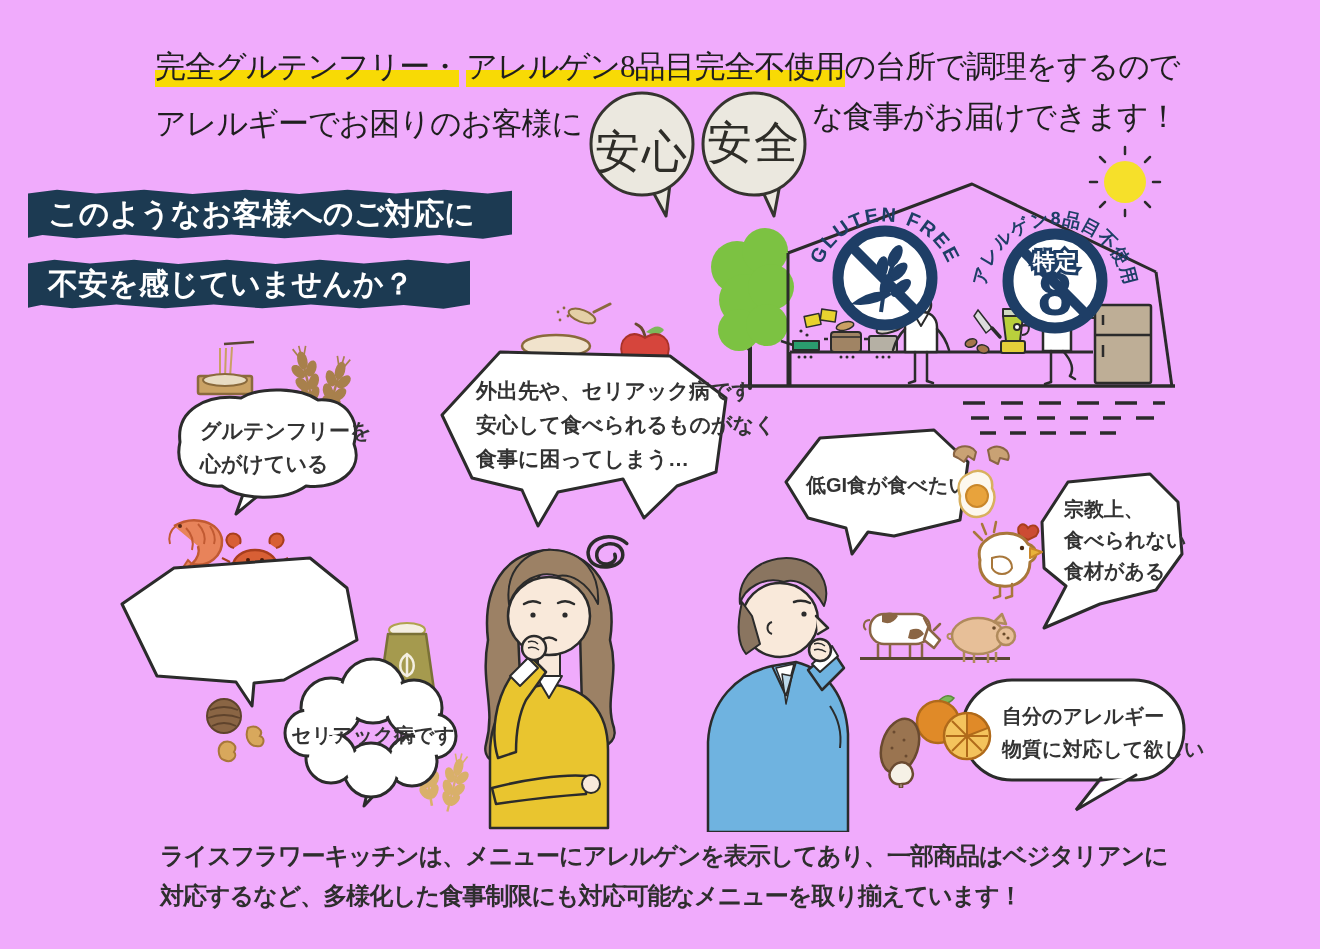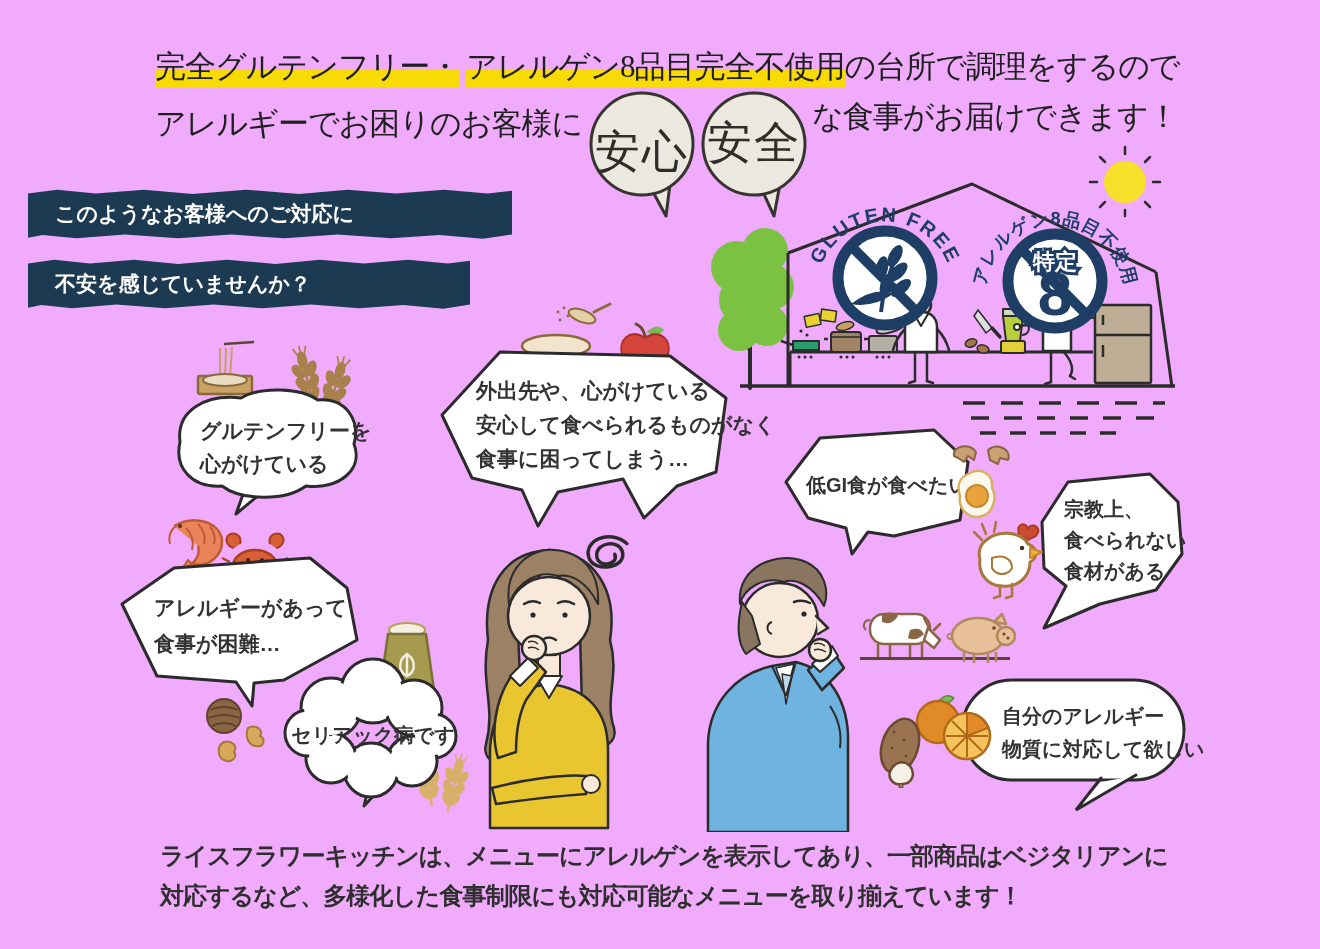--- a/index.html
+++ b/index.html
@@ -9,22 +9,22 @@
   
   .h-serif{font-family:"Liberation Serif","DejaVu Serif",serif;color:#1f1f1f;
            font-size:31px;letter-spacing:-1px;white-space:nowrap;}
   .hl{background:linear-gradient(to bottom,transparent 54%,#f8da05 54%,#f8da05 100%);
       padding-bottom:3px;}
   .hl-gap{margin-right:7px;}
   .speech-circle{position:absolute;}
   .speech-circle .lbl{position:absolute;left:0;top:32px;width:100%;text-align:center;
       font-family:"Liberation Serif","DejaVu Serif",serif;font-size:45px;color:#2e2d28;letter-spacing:2px;}
   
-  .banner{position:absolute;background:#1c3a52;color:#fff;font-weight:bold;font-size:21px;
-      display:flex;align-items:center;padding-left:27px;box-sizing:border-box;white-space:nowrap;
+  .banner{position:absolute;background:#1c3a52;color:#fff;font-weight:bold;font-size:30px;
+      display:flex;align-items:center;padding-left:20px;box-sizing:border-box;white-space:nowrap;
       clip-path:polygon(0 12%,6% 5%,14% 12%,24% 5%,34% 13%,45% 5%,56% 13%,66% 5%,76% 12%,86% 5%,95% 12%,100% 7%,
                         100% 88%,94% 96%,85% 89%,75% 95%,64% 88%,53% 95%,42% 88%,31% 95%,20% 88%,10% 95%,3% 89%,0 94%);}
   
   .btxt{position:absolute;font-weight:bold;color:#333;}
   .btxt div{white-space:nowrap;}
   .footer-line{position:absolute;font-weight:bold;color:#2e2e2e;font-size:24px;
       letter-spacing:-1px;white-space:nowrap;}
   svg{display:block;}
   .gline{position:absolute;background:#5a4632;}
 </style>
@@ -330,34 +330,30 @@
       <div>グルテンフリーを</div>
       <div>心がけている</div>
     </div>
   </div>
 
   <div class="abs" style="left:430px;top:330px;width:306px;height:210px;">
     <svg width="306" height="210" viewBox="0 0 306 210">
       <path d="M 12,85 L 70,22 L 240,26 L 296,68 L 286,142 L 247,156 L 214,188 L 193,149 L 128,162 L 108,196 L 92,160 L 42,148 Z" fill="#fff" stroke="#2b2b2b" stroke-width="3" stroke-linejoin="round"></path>
     </svg>
     <div class="btxt" style="left:46px;top:44px;font-size:21px;line-height:34px;">
-      <div>外出先や、心がけている</div>
+      <div>外出先や、セリアック病です</div>
       <div>安心して食べられるものがなく</div>
       <div>食事に困ってしまう…</div>
     </div>
   </div>
 
   <div class="abs" style="left:112px;top:542px;width:256px;height:172px;">
     <svg width="256" height="172" viewBox="0 0 256 172">
       <path d="M 10,62 L 62,26 L 198,16 L 235,46 L 245,98 L 172,138 L 142,141 L 140,164 L 124,140 L 45,134 Z" fill="#fff" stroke="#2b2b2b" stroke-width="3" stroke-linejoin="round"></path>
     </svg>
-    <div class="btxt" style="left:42px;top:48px;font-size:21px;line-height:36px;">
-      <div>アレルギーがあって</div>
-      <div>食事が困難…</div>
-    </div>
   </div>
 
   <div class="abs" style="left:276px;top:646px;width:194px;height:164px;">
     <svg width="194" height="164" viewBox="0 0 194 164">
       <path d="M 95,132 L 88,160 L 118,128 Z" fill="#fff" stroke="#2b2b2b" stroke-width="3" stroke-linejoin="round"></path>
       <g fill="#fff" stroke="#2b2b2b" stroke-width="3">
         <circle cx="55" cy="62" r="30"></circle>
           <circle cx="97" cy="45" r="32"></circle>
           <circle cx="138" cy="62" r="28"></circle>
         <circle cx="158" cy="90" r="22"></circle>

